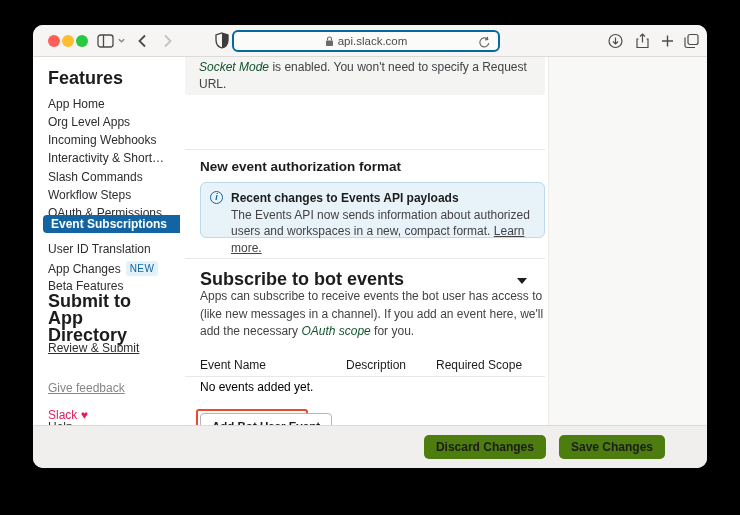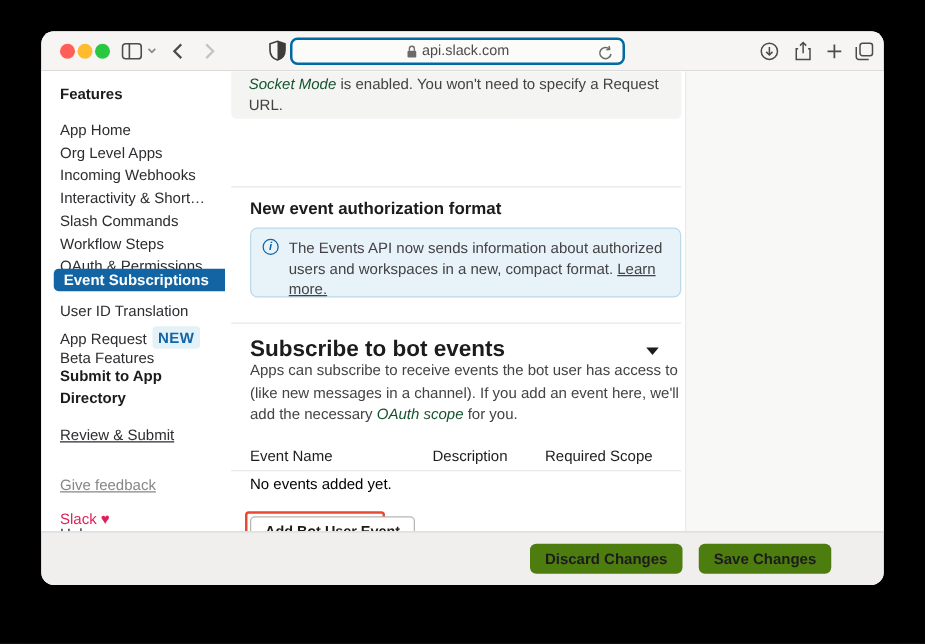--- a/index.html
+++ b/index.html
@@ -24,31 +24,31 @@
     display:flex; align-items:center; justify-content:center;
     font-size:11.5px; color:#4c4b4a;
   }
   .urlbar .lock { margin-right:4px; display:flex; }
   .urlbar .reload { position:absolute; right:7px; top:4px; width:13px; height:13px; color:#6b6a69; }
   
   .content { position:absolute; left:0; top:32px; width:674px; height:368px; background:#fff; overflow:hidden; }
   .rightpanel { position:absolute; left:515px; top:0; width:159px; height:368px; background:#f8f8f7; border-left:1px solid #ecebea; }
   
   .side { position:absolute; left:0; top:0; width:147px; height:368px; background:#fff; }
-  .side-h { position:absolute; left:15px; font-size:12px; font-weight:bold; color:#1d1c1d; }
+  .side-h { position:absolute; left:15px; font-size:18px; font-weight:bold; color:#1d1c1d; }
   .side-item { position:absolute; left:15px; font-size:12px; color:#2c2d30; white-space:nowrap; cursor:pointer; }
   .side-item.dim { color:#868686; }
   .side-sel {
     position:absolute; left:10px; width:144px; height:18px; background:#1264a3;
     border-radius:4px; color:#fff; font-size:12px; font-weight:bold;
     line-height:18px; padding-left:8px; white-space:nowrap; cursor:pointer;
   }
   .badge-new {
     display:inline-block; margin-left:5px; background:#e3f1f9; color:#1264a3;
-    font-size:12px; font-weight:bold; letter-spacing:.4px; padding:2px 4px; border-radius:3px; vertical-align:1px;
+    font-size:10px; font-weight:normal; letter-spacing:.4px; padding:2px 4px; border-radius:3px; vertical-align:1px;
   }
   .slack-love { color:#e01e5a; }
   
   .main { position:absolute; left:147px; top:0; width:368px; height:368px; background:#fff; }
   .socketbox {
     position:absolute; left:5px; top:0; width:360px; height:38px; background:#f4f4f3;
     border-radius:0 0 4px 4px; padding:2px 14px; font-size:12px; line-height:17px; color:#454245;
   }
   a.lnk { color:#14532d; text-decoration:none; cursor:pointer;font-style:italic; }
   a.lnk-u { color:#454245; text-decoration:underline; cursor:pointer; }
@@ -177,21 +177,21 @@
 
       <div class="side-item" style="top:40px;">App Home</div>
       <div class="side-item" style="top:58px;">Org Level Apps</div>
       <div class="side-item" style="top:76px;">Incoming Webhooks</div>
       <div class="side-item" style="top:94px;">Interactivity &amp; Short…</div>
       <div class="side-item" style="top:113px;">Slash Commands</div>
       <div class="side-item" style="top:131px;">Workflow Steps</div>
       <div class="side-item" style="top:149px;">OAuth &amp; Permissions</div>
       <div class="side-sel" style="top:158px;">Event Subscriptions</div>
       <div class="side-item" style="top:185px;">User ID Translation</div>
-      <div class="side-item" style="top:204px;"><span>App Request</span><span class="badge-new">NEW</span></div>
+      <div class="side-item" style="top:204px;"><span>App Changes</span><span class="badge-new">NEW</span></div>
       <div class="side-item" style="top:222px;">Beta Features</div>
 
       <div class="side-h" style="top:236px; width:110px; line-height:17px;">Submit to App Directory</div>
       <div class="side-item" style="top:284px;text-decoration:underline;">Review &amp; Submit</div>
       <div class="side-item dim" style="top:324px;text-decoration:underline;">Give feedback</div>
       <div class="side-item slack-love" style="top:351px;"><span>Slack</span> <span>♥</span></div>
       <div class="side-item" style="top:363px;">Help</div>
     </div>
 
     <div class="main">
@@ -199,20 +199,21 @@
       <div class="socketbox">
         <a class="lnk">Socket Mode</a><span> is enabled. You won't need to specify a Request URL.</span>
       </div>
 
       <div class="divider" style="top:92px;"></div>
 
       <div class="h-small" style="top:102px;">New event authorization format</div>
 
       <div class="infobox">
         <span class="info-i">i</span>
+        <div class="ititle">Recent changes to Events API payloads</div>
         <span>The Events API now sends information about authorized users and workspaces in a new, compact format. </span><a class="lnk-u">Learn more.</a>
       </div>
 
       <div class="divider" style="top:201px;"></div>
 
       <div class="h-big">Subscribe to bot events</div>
       <div class="caret"></div>
 
       <div class="para">
         <span>Apps can subscribe to receive events the bot user has access to (like new messages in a channel). If you add an event here, we'll add the necessary </span><a class="lnk">OAuth scope</a><span> for you.</span>

